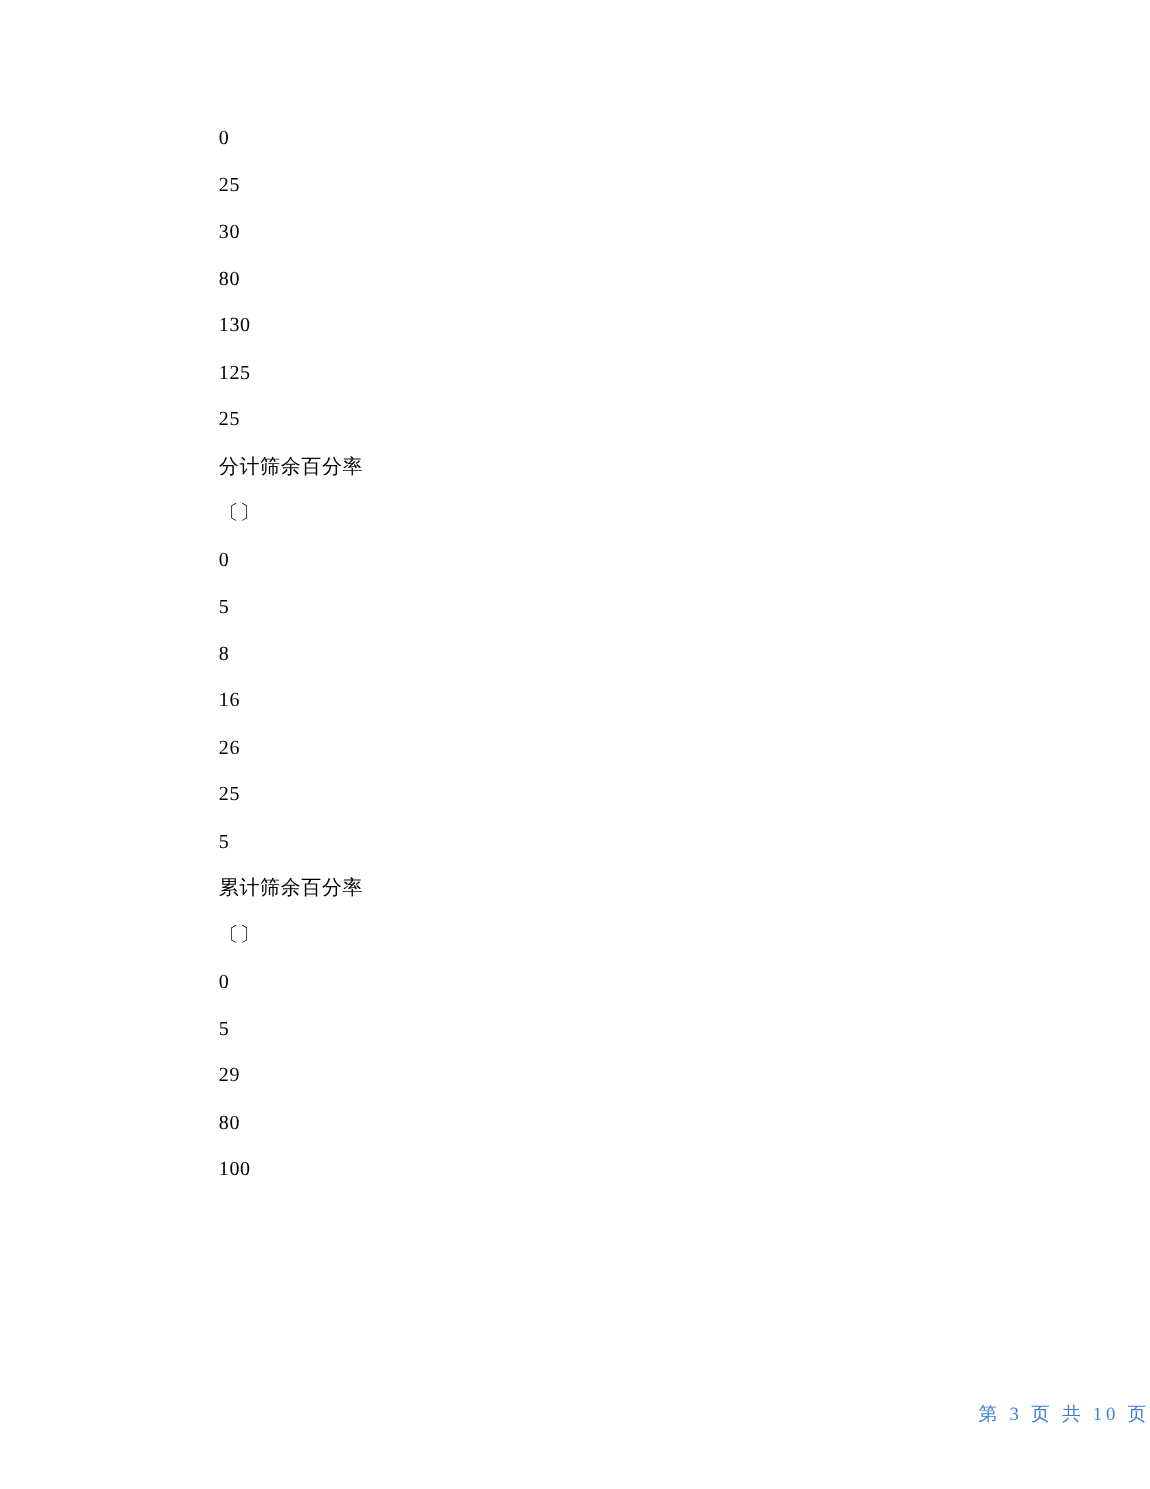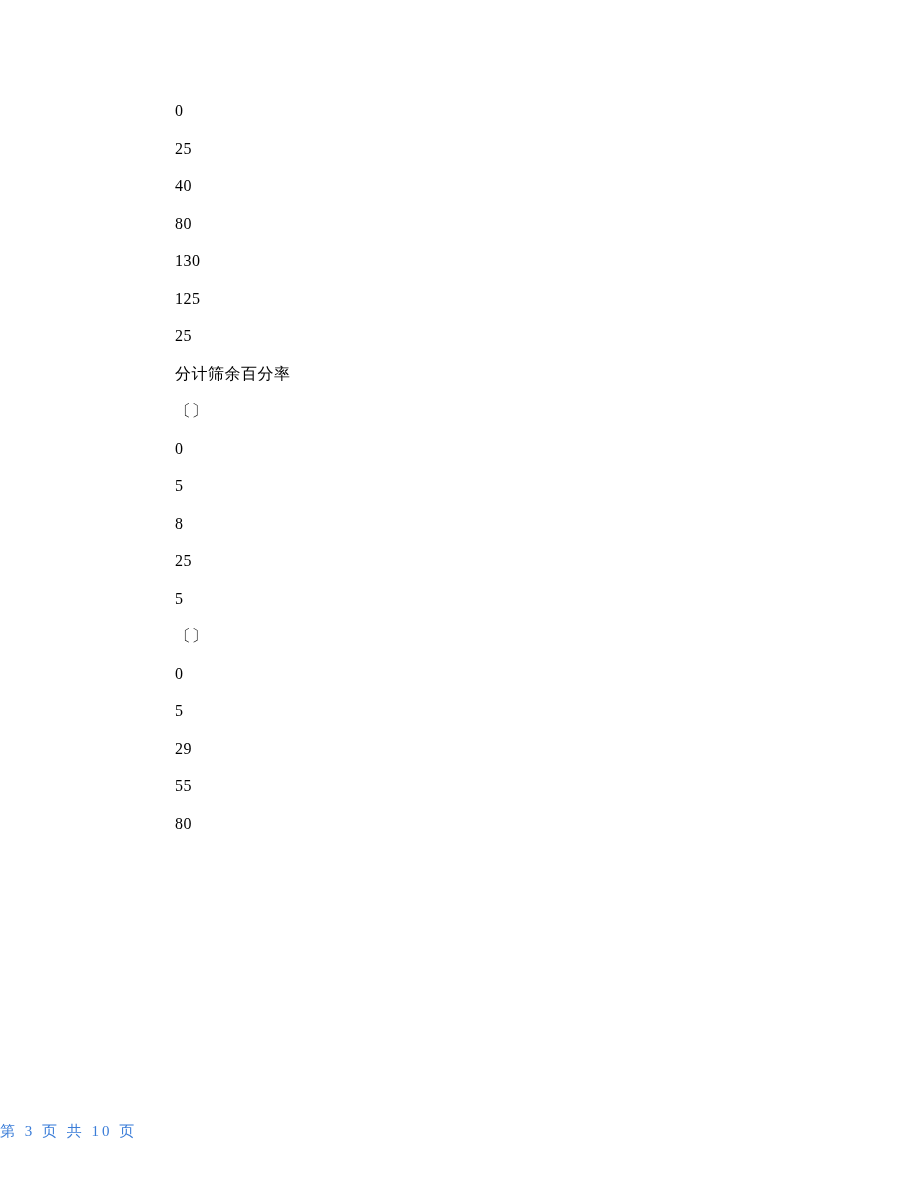--- a/index.html
+++ b/index.html
@@ -25,47 +25,50 @@
       color: #000000;
       line-height: 1.0;
       margin-bottom: 21.5px;
       letter-spacing: 0.5px;
     }
     .footer {
       position: absolute;
       bottom: 50px;
       left: 0;
       width: 920px;
-      text-align: left;
+      text-align: right;
       font-size: 15px;
       color: #3b7dd8;
       letter-spacing: 3px;
     }
   </style>
 </head>
 <body>
 
 <div class="content">
   <div class="line">0</div>
   <div class="line">25</div>
-  <div class="line">40</div>
+  <div class="line">30</div>
   <div class="line">80</div>
   <div class="line">130</div>
   <div class="line">125</div>
   <div class="line">25</div>
   <div class="line">分计筛余百分率</div>
   <div class="line">〔〕</div>
   <div class="line">0</div>
   <div class="line">5</div>
   <div class="line">8</div>
+  <div class="line">16</div>
+  <div class="line">26</div>
   <div class="line">25</div>
   <div class="line">5</div>
+  <div class="line">累计筛余百分率</div>
   <div class="line">〔〕</div>
   <div class="line">0</div>
   <div class="line">5</div>
   <div class="line">29</div>
-  <div class="line">55</div>
   <div class="line">80</div>
+  <div class="line">100</div>
 </div>
 
 <div class="footer">
   <span>第 </span><span>3</span><span> 页 共 </span><span>10</span><span> 页</span>
 </div>
 
 </body></html>

